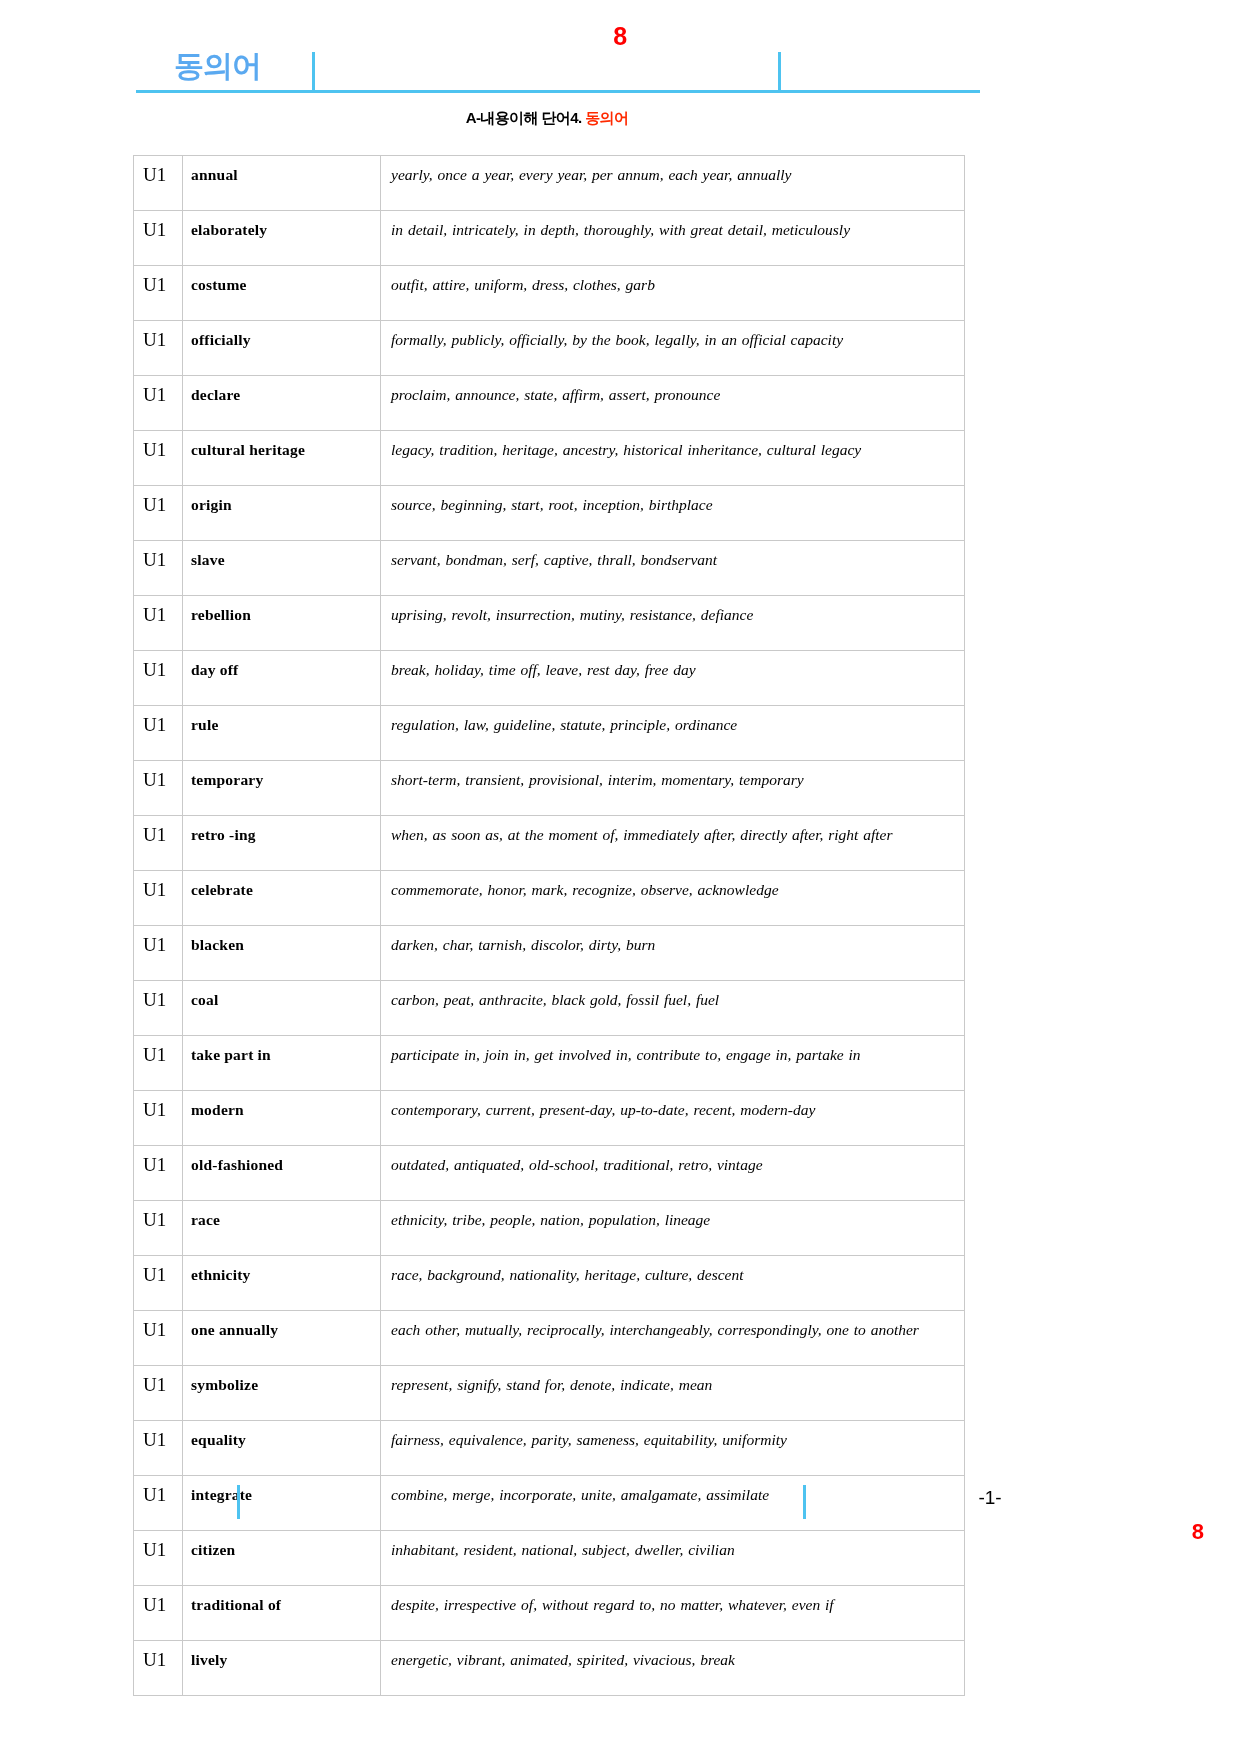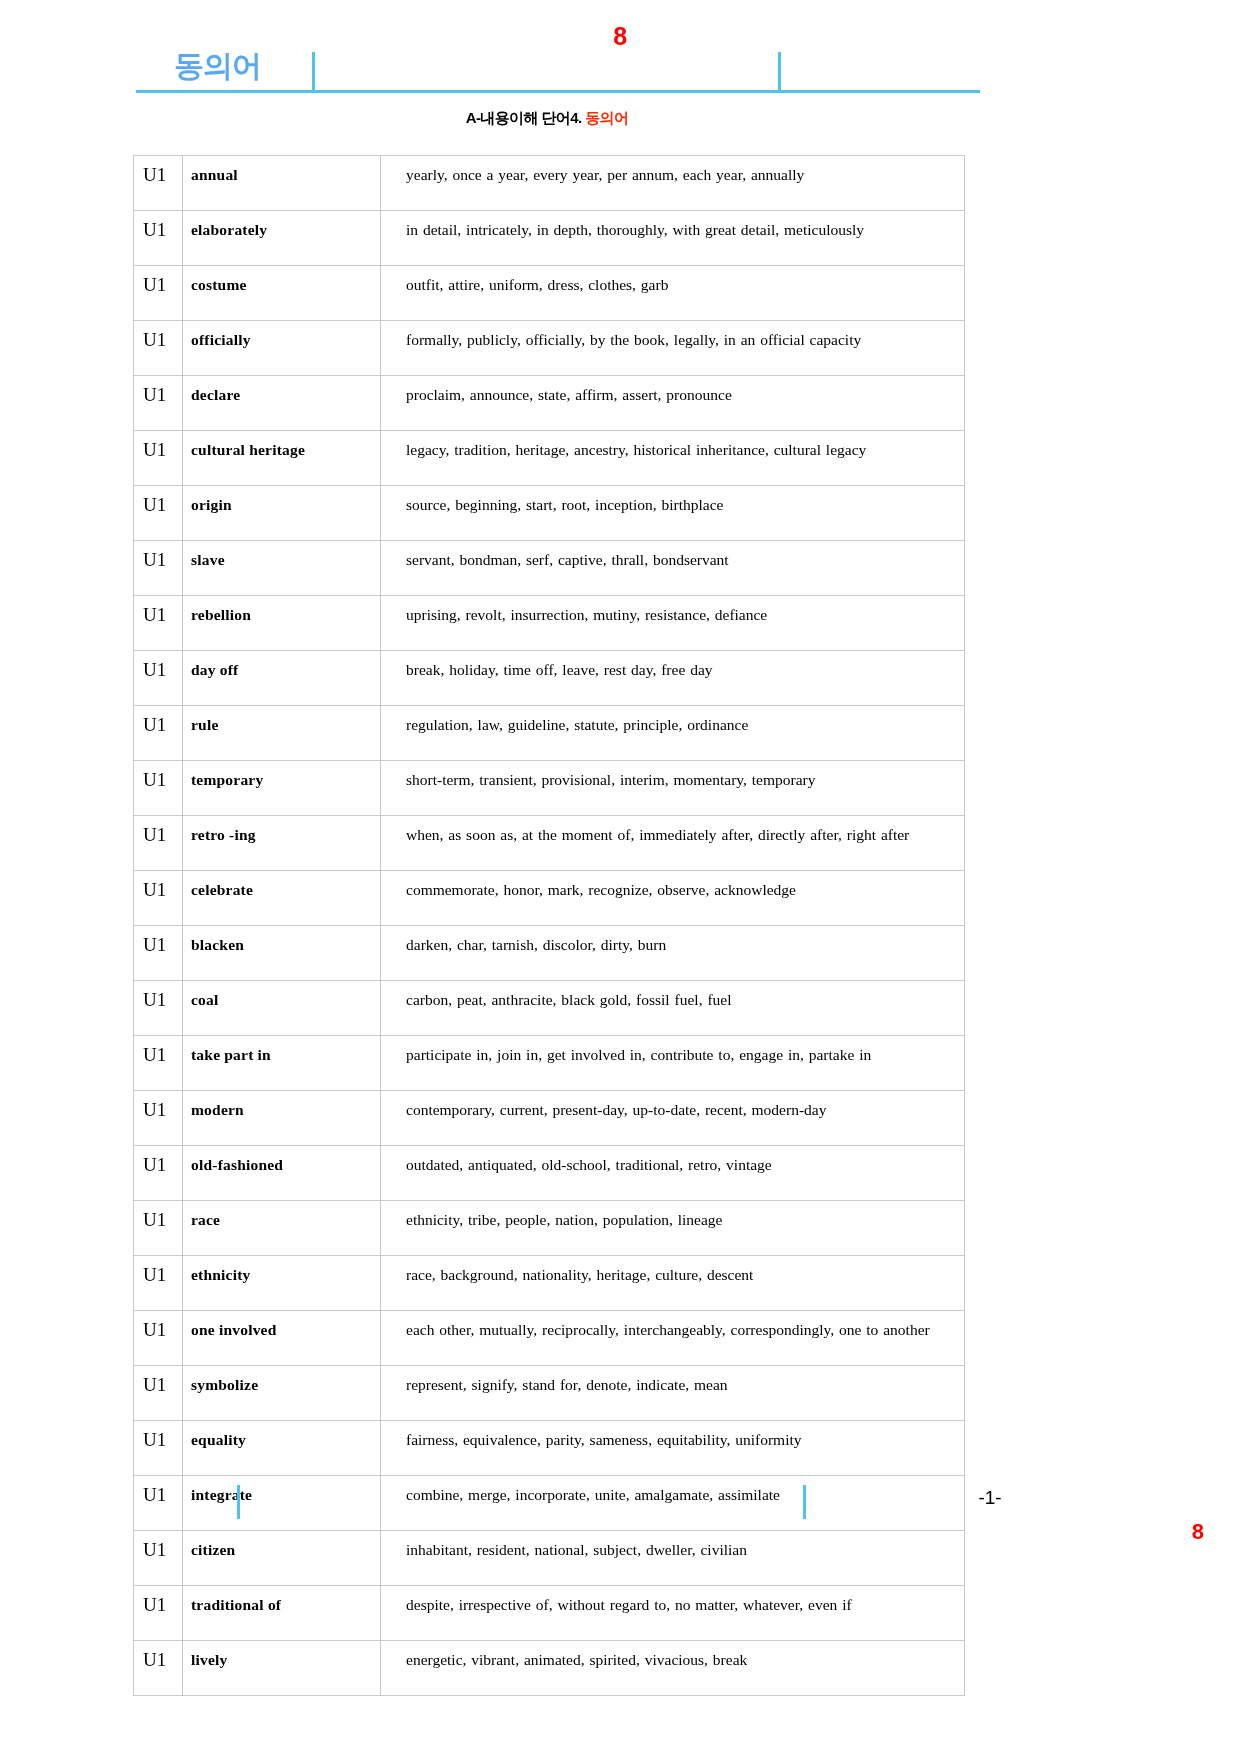--- a/index.html
+++ b/index.html
@@ -108,23 +108,24 @@
     font-size: 19px;
   }
   td.cell-word {
     font-weight: bold;
     padding-left: 8px;
     letter-spacing: 0.2px;
   }
   td.cell-syn {
     text-align: justify;
     text-justify: inter-word;
-    padding-left: 25px;
+    padding-left: 10px;
     padding-right: 9px;
     word-spacing: 1px;
+    font-style: italic;
   }
 
   
   .footer-bar {
     position: absolute;
     width: 3px;
     height: 34px;
     background: #4ec3f0;
   }
   .footer-bar-1 { left: 237px; top: 1485px; }
@@ -269,21 +270,21 @@
         <td class="cell-word">race</td>
         <td class="cell-syn">ethnicity, tribe, people, nation,   population, lineage</td>
       </tr>
       <tr>
         <td class="cell-unit">U1</td>
         <td class="cell-word">ethnicity</td>
         <td class="cell-syn">race, background, nationality,   heritage, culture, descent</td>
       </tr>
       <tr>
         <td class="cell-unit">U1</td>
-        <td class="cell-word">one involved</td>
+        <td class="cell-word">one annually</td>
         <td class="cell-syn">each other, mutually,   reciprocally, interchangeably, correspondingly, one to another</td>
       </tr>
       <tr>
         <td class="cell-unit">U1</td>
         <td class="cell-word">symbolize</td>
         <td class="cell-syn">represent, signify, stand for,   denote, indicate, mean</td>
       </tr>
       <tr>
         <td class="cell-unit">U1</td>
         <td class="cell-word">equality</td>

